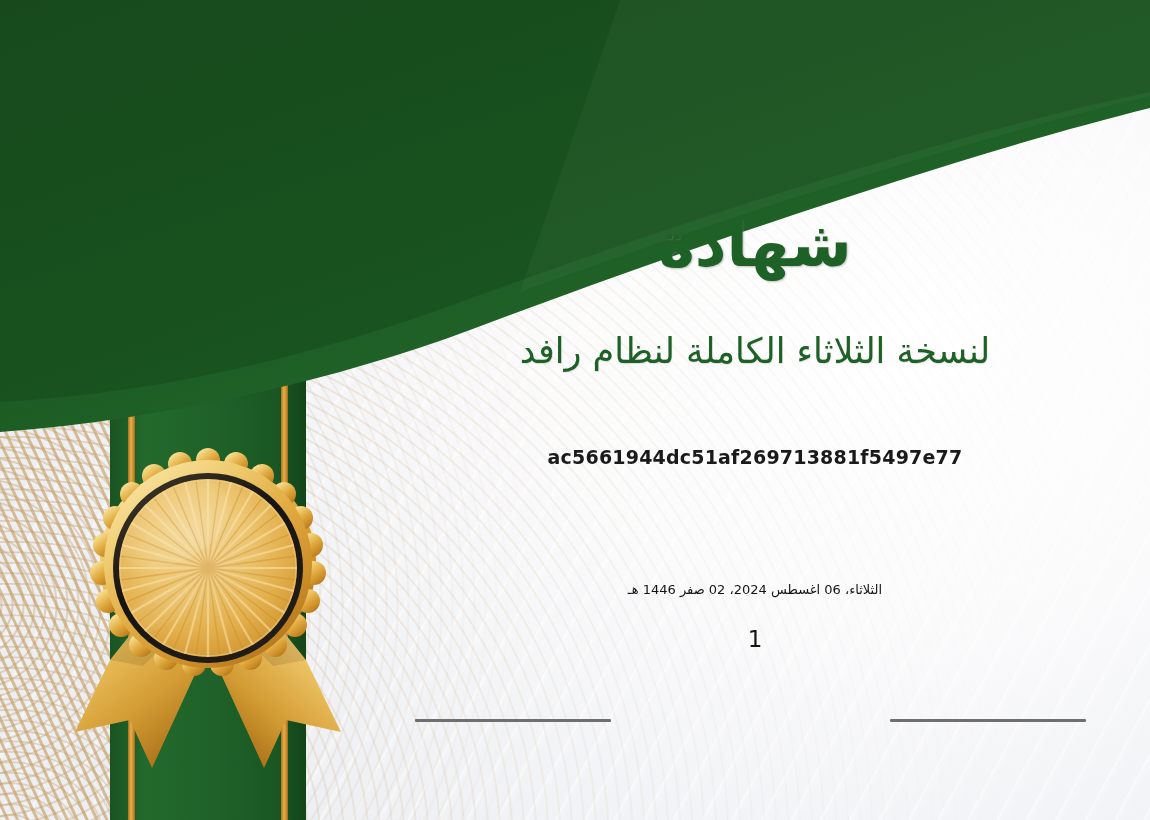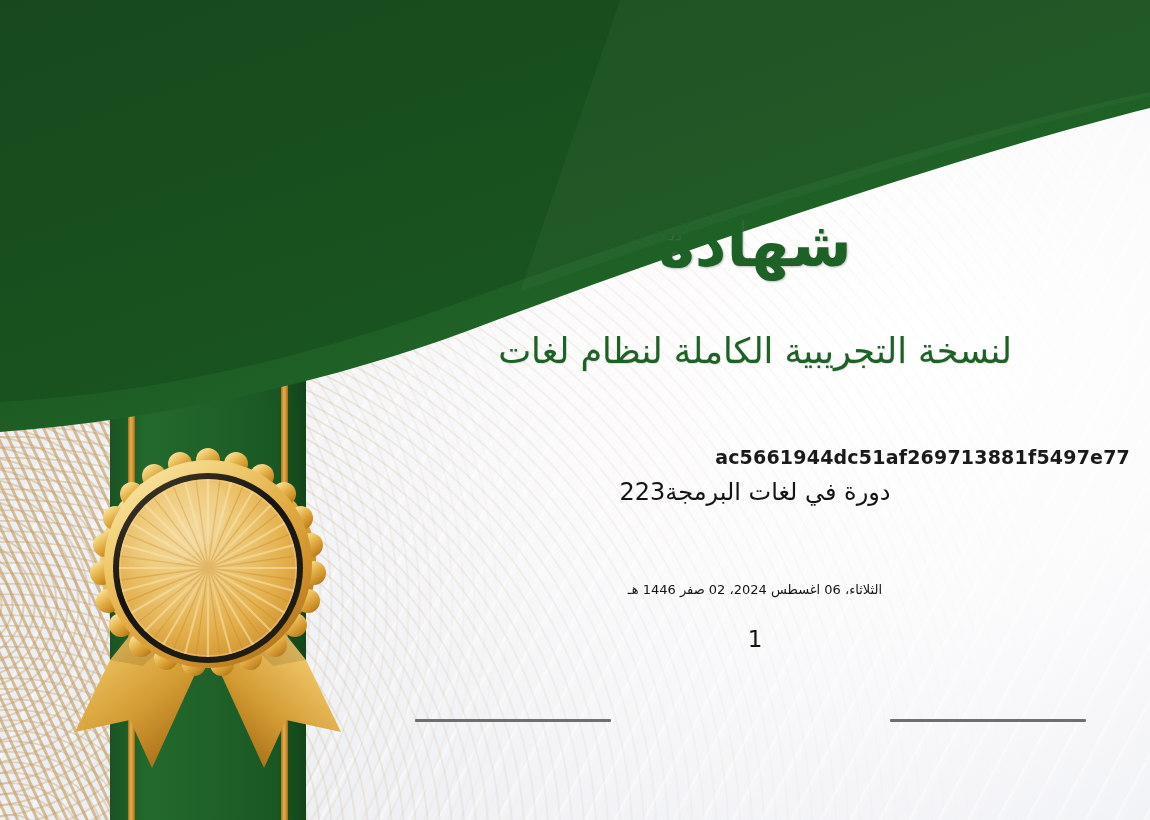--- a/index.html
+++ b/index.html
@@ -140,21 +140,20 @@
 
   .cert-hash {
     position: absolute;
     top: 446px;
     width: 100%;
     font-size: 19px;
     font-weight: 600;
     color: #1a1a1a;
     direction: ltr;
     letter-spacing: .2px;
-    text-align: right;
   }
 
   .cert-course {
     position: absolute;
     top: 478px;
     width: 100%;
     font-size: 24px;
     font-weight: 400;
     color: #141414;
   }
@@ -404,23 +403,22 @@
 
       <ellipse cx="172" cy="522" rx="60" ry="40" fill="#ffffff" opacity="0.14" transform="rotate(-28 172 522)"></ellipse>
       <ellipse cx="156" cy="612" rx="46" ry="16" fill="#ffffff" opacity="0.10" transform="rotate(-30 156 612)"></ellipse>
     </g>
 
     <circle cx="208" cy="568" r="88" fill="none" stroke="#f2d489" stroke-width="1.6" opacity="0.45"></circle>
   </svg>
 
   <div class="text-col">
     <div class="cert-title">شهادة</div>
-    <div class="cert-subtitle">لنسخة التجريبية الكاملة لنظام لغات</div>
+    <div class="cert-subtitle">لنسخة الثلاثاء الكاملة لنظام رافد</div>
     <div class="cert-hash">ac5661944dc51af269713881f5497e77</div>
-    <div class="cert-course">دورة في لغات البرمجة223</div>
     <div class="cert-date">الثلاثاء، 06 اغسطس 2024، 02 صفر 1446 هـ</div>
     <div class="cert-serial">1</div>
   </div>
 
   <div class="sig-line left"></div>
   <div class="sig-line right"></div>
 
 </div>
 
 </body></html>

